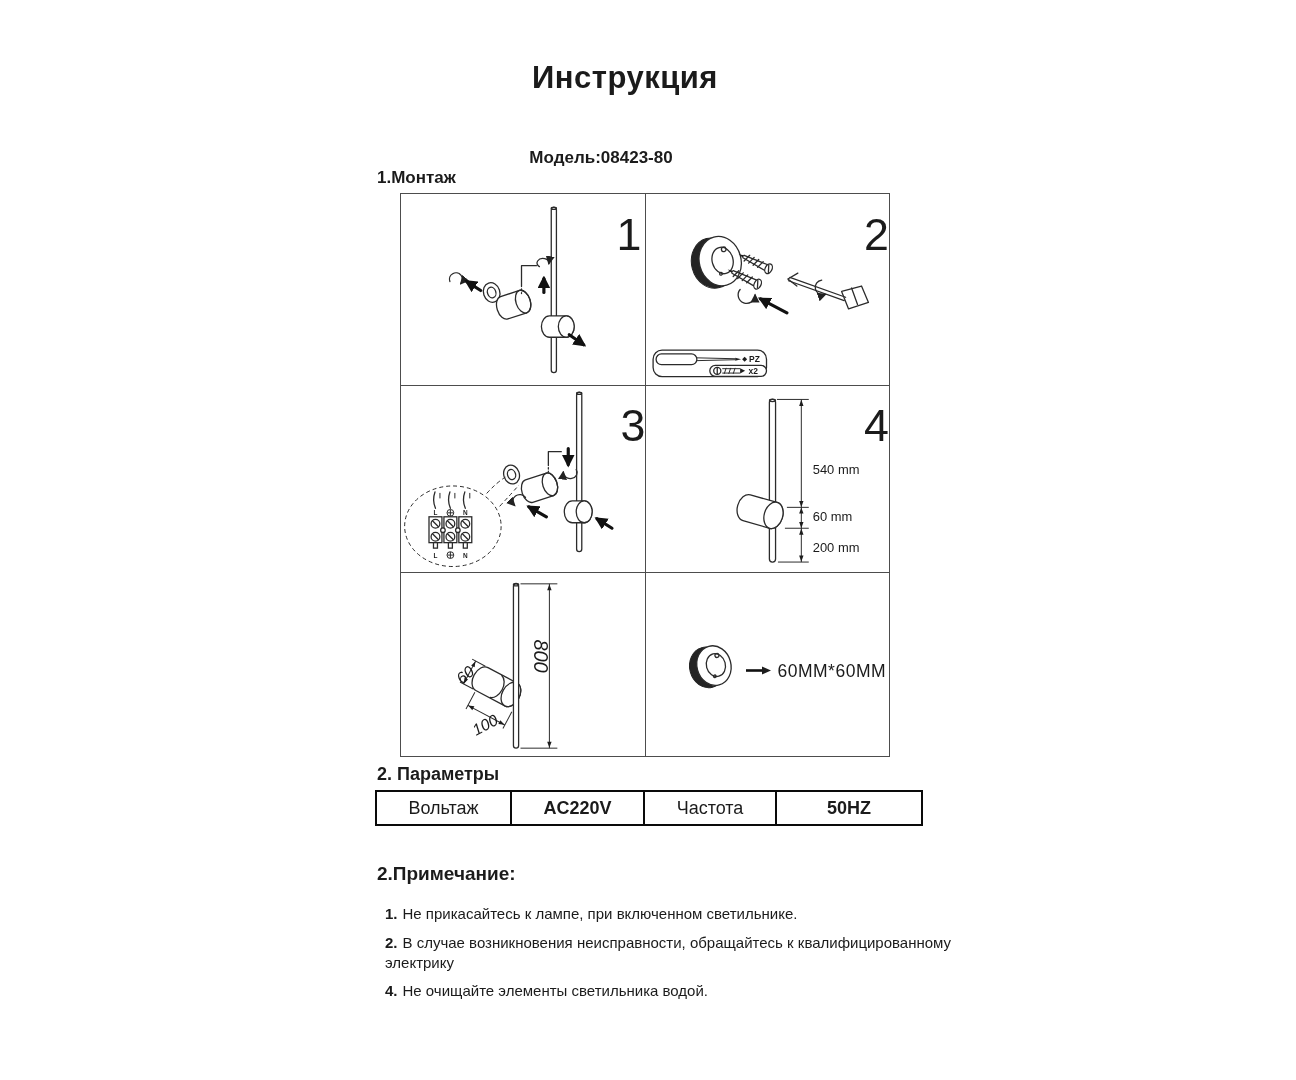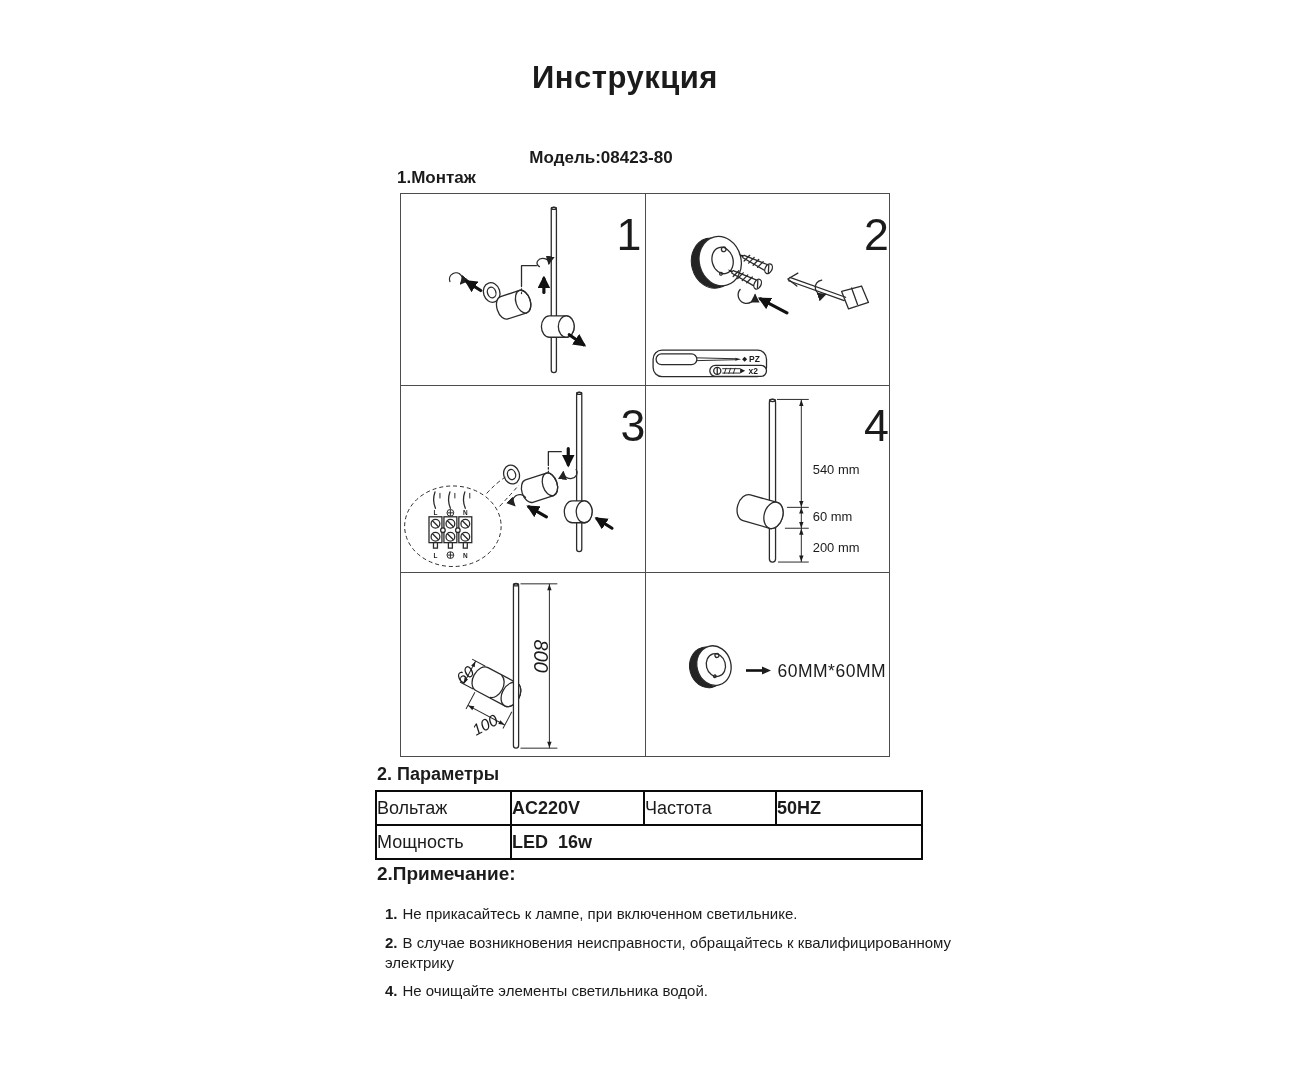--- a/index.html
+++ b/index.html
@@ -4,21 +4,21 @@
 <style>
   html,body{margin:0;padding:0}
   body{
     width:1296px;height:1080px;position:relative;background:#ffffff;
     font-family:"Liberation Sans",sans-serif;color:#1b1b1b;overflow:hidden;
   }
   .abs{position:absolute}
   .page-title{left:625px;top:60px;transform:translateX(-50%);font-size:31px;font-weight:700;letter-spacing:.5px}
   .model-line{left:601px;top:148px;transform:translateX(-50%);font-size:17px;font-weight:700}
   .sec-label{font-weight:700}
-  .montage-label{left:397px;top:168px;font-size:17px}
+  .montage-label{left:377px;top:168px;font-size:17px}
   .params-label{left:377px;top:764px;font-size:18px}
   .notes-label{left:377px;top:863px;font-size:19px}
 
   .m-grid{
     left:400px;top:193px;display:grid;
     grid-template-columns:245px 243px;grid-template-rows:192px 187px 183px;
     border:1px solid #4d4d4d;box-sizing:border-box;
   }
   .m-cell{border-right:1px solid #4d4d4d;border-bottom:1px solid #4d4d4d;box-sizing:border-box;overflow:hidden;background:#fff}
   .m-cell:nth-child(2n){border-right:none}
@@ -38,21 +38,21 @@
   .dk{fill:#242424;stroke:#242424}
   .boldarrow{stroke:#111;stroke-width:3.2;fill:none;stroke-linecap:round}
   .tri{fill:#1d1d1d;stroke:none}
   .dash{stroke-dasharray:4 3}
   .dot{stroke-dasharray:1.5 2.2}
 
   table.params{
     position:absolute;left:375px;top:790px;border-collapse:collapse;table-layout:fixed;
   }
   table.params td{
-    border:2px solid #0a0a0a;height:32px;font-size:18px;text-align:left;
+    border:2px solid #0a0a0a;height:32px;font-size:18px;text-align:center;
     padding:0;vertical-align:middle;
   }
   td.c1{width:133px} td.c2{width:131px} td.c3{width:130px} td.c4{width:144px}
   td.val{font-weight:700}
   td.led{font-weight:700;text-align:left;padding-left:14px;white-space:pre}
 
   .notes{left:377px;top:896px;width:595px;font-size:15px;line-height:20px}
   .note{margin:8px}
   .note b{margin-right:5px}
   .note:nth-child(1){margin-bottom:9px}
@@ -345,24 +345,20 @@
 <div class="abs sec-label params-label">2. Параметры</div>
 
 <table class="params">
   <tbody>
       <tr>
     <td class="c1 lbl">Вольтаж</td>
     <td class="c2 val">AC220V</td>
     <td class="c3 lbl">Частота</td>
     <td class="c4 val">50HZ</td>
   </tr>
-  <tr>
-    <td class="c1 lbl">Мощность</td>
-    <td class="led" colspan="3">LED  16w</td>
-  </tr>
 </tbody>
   </table>
 
 <div class="abs sec-label notes-label">2.Примечание:</div>
 
 <div class="abs notes">
   <p class="note"><b>1.</b><span>Не прикасайтесь к лампе, при включенном светильнике.</span></p>
   <p class="note"><b>2.</b><span>В случае возникновения неисправности, обращайтесь к квалифицированному электрику</span></p>
   <p class="note"><b>4.</b><span>Не очищайте элементы светильника водой.</span></p>
 </div>

